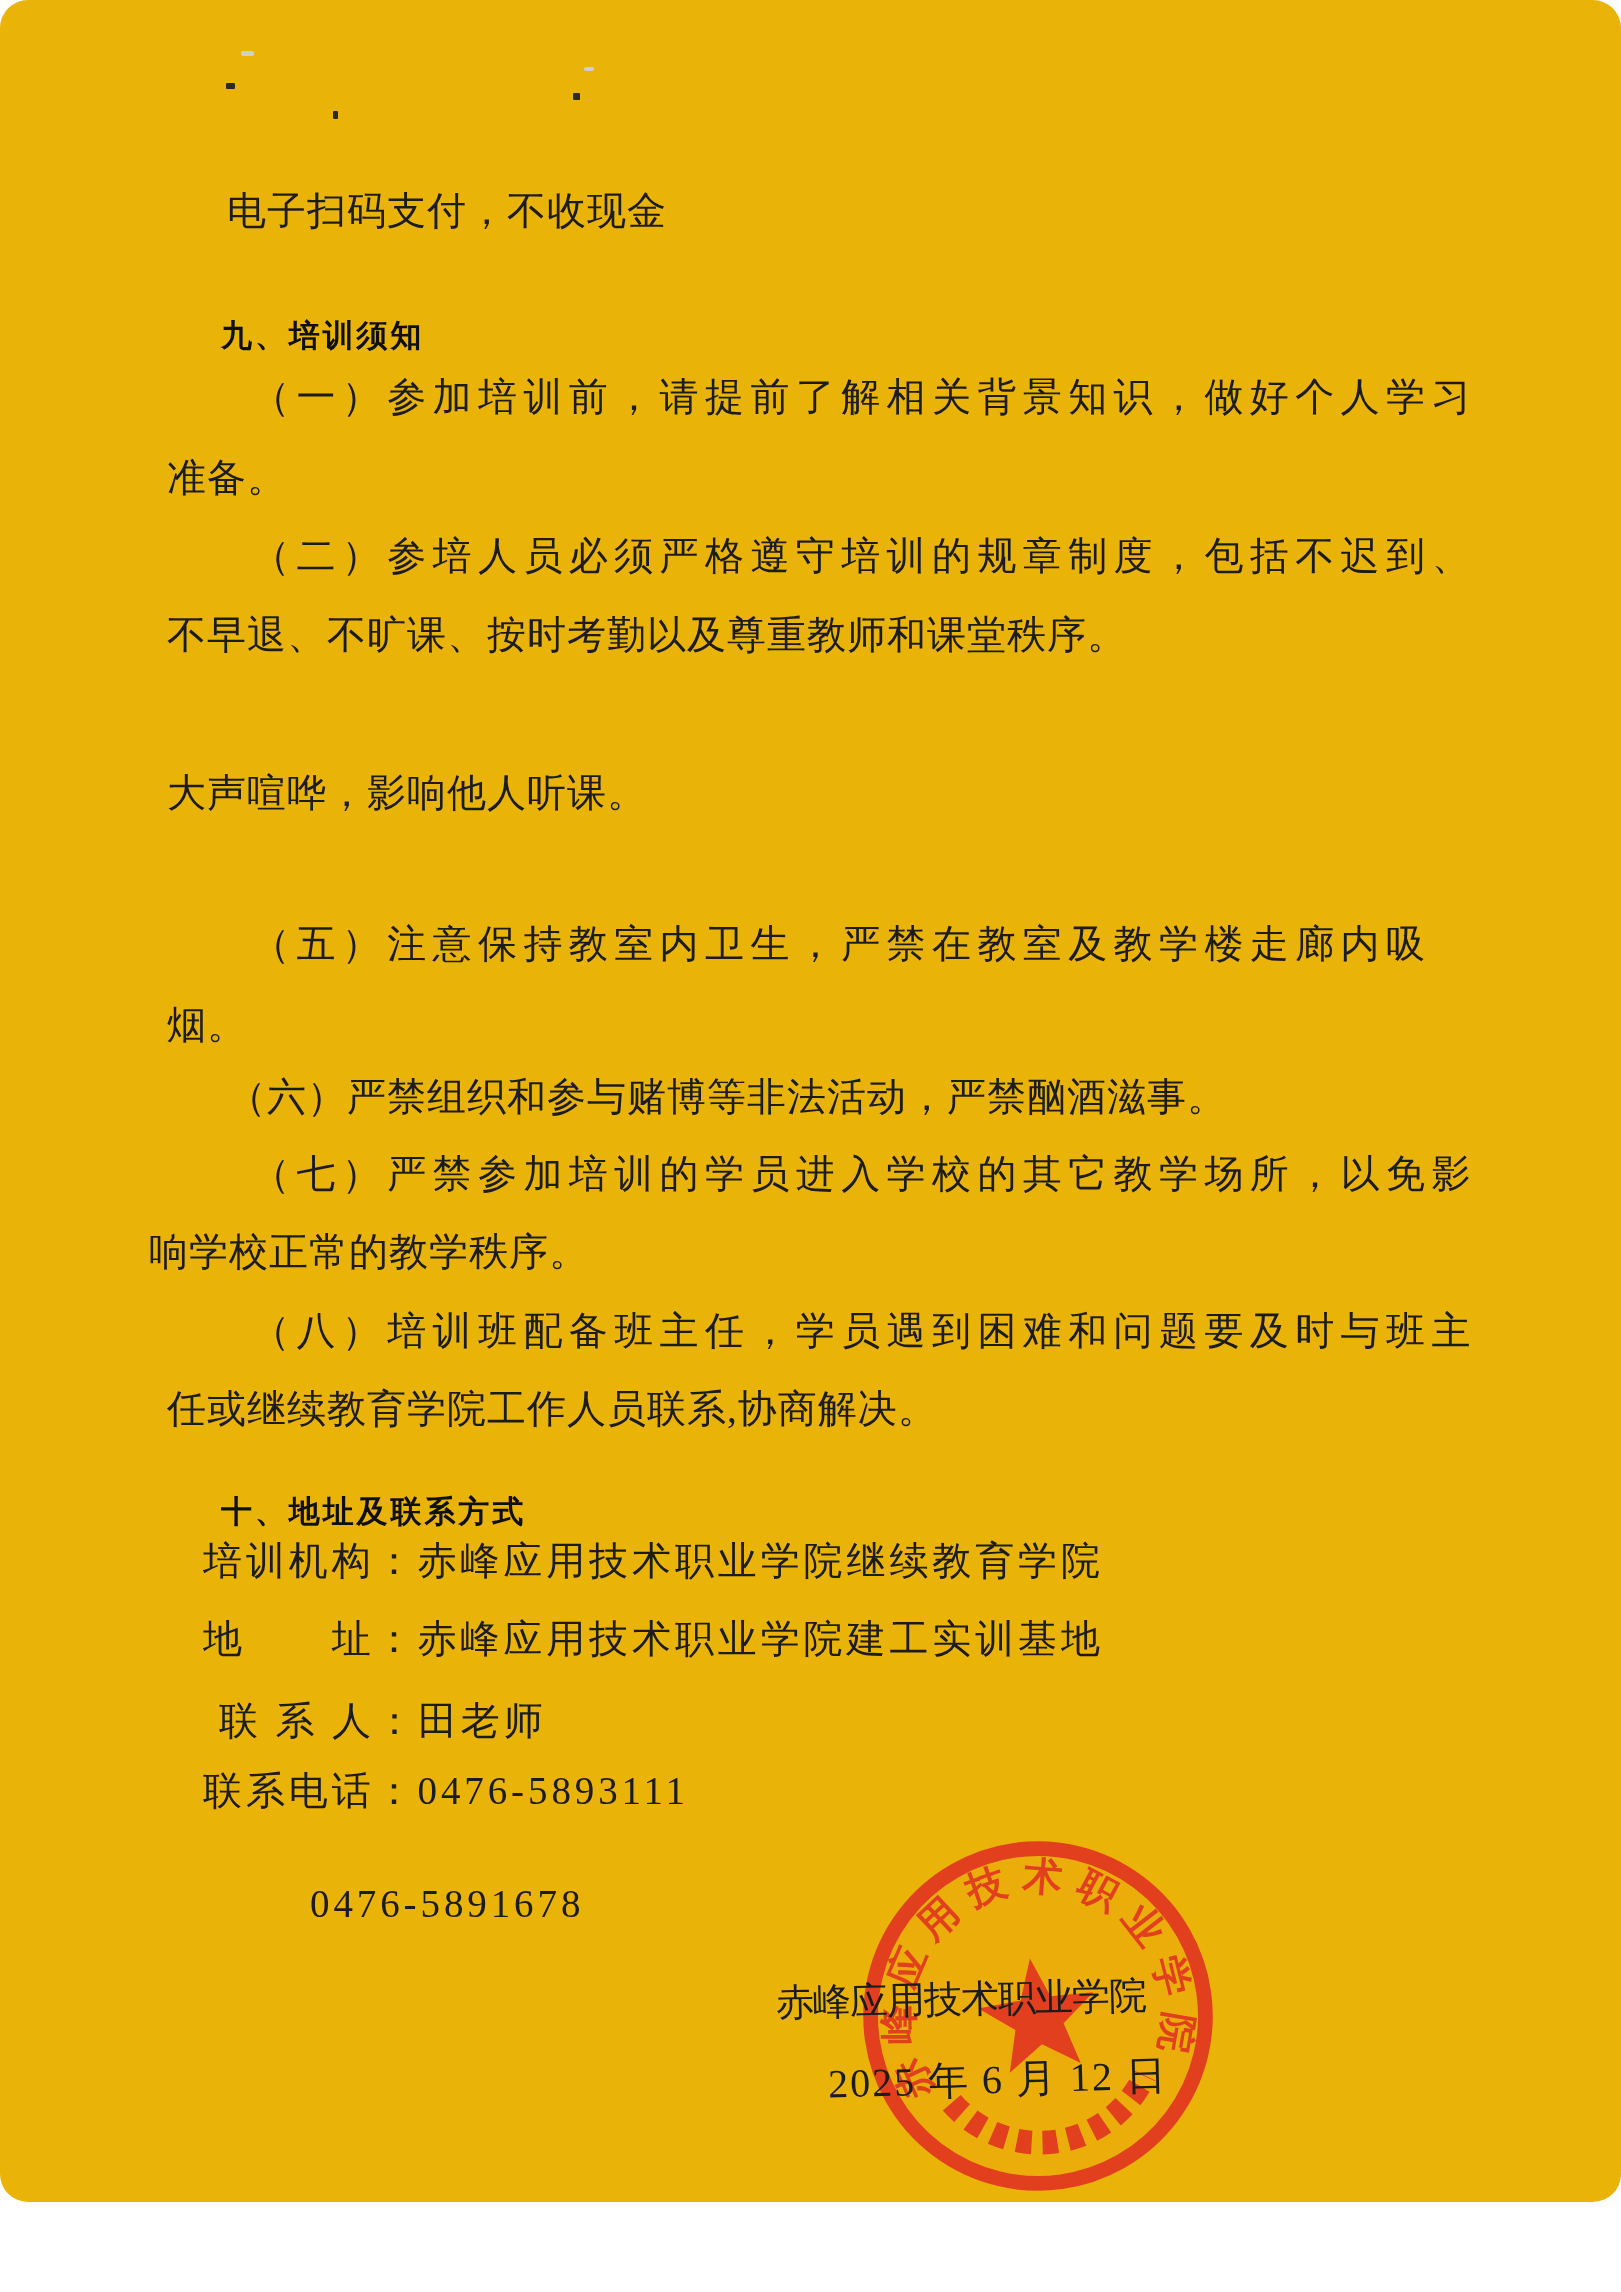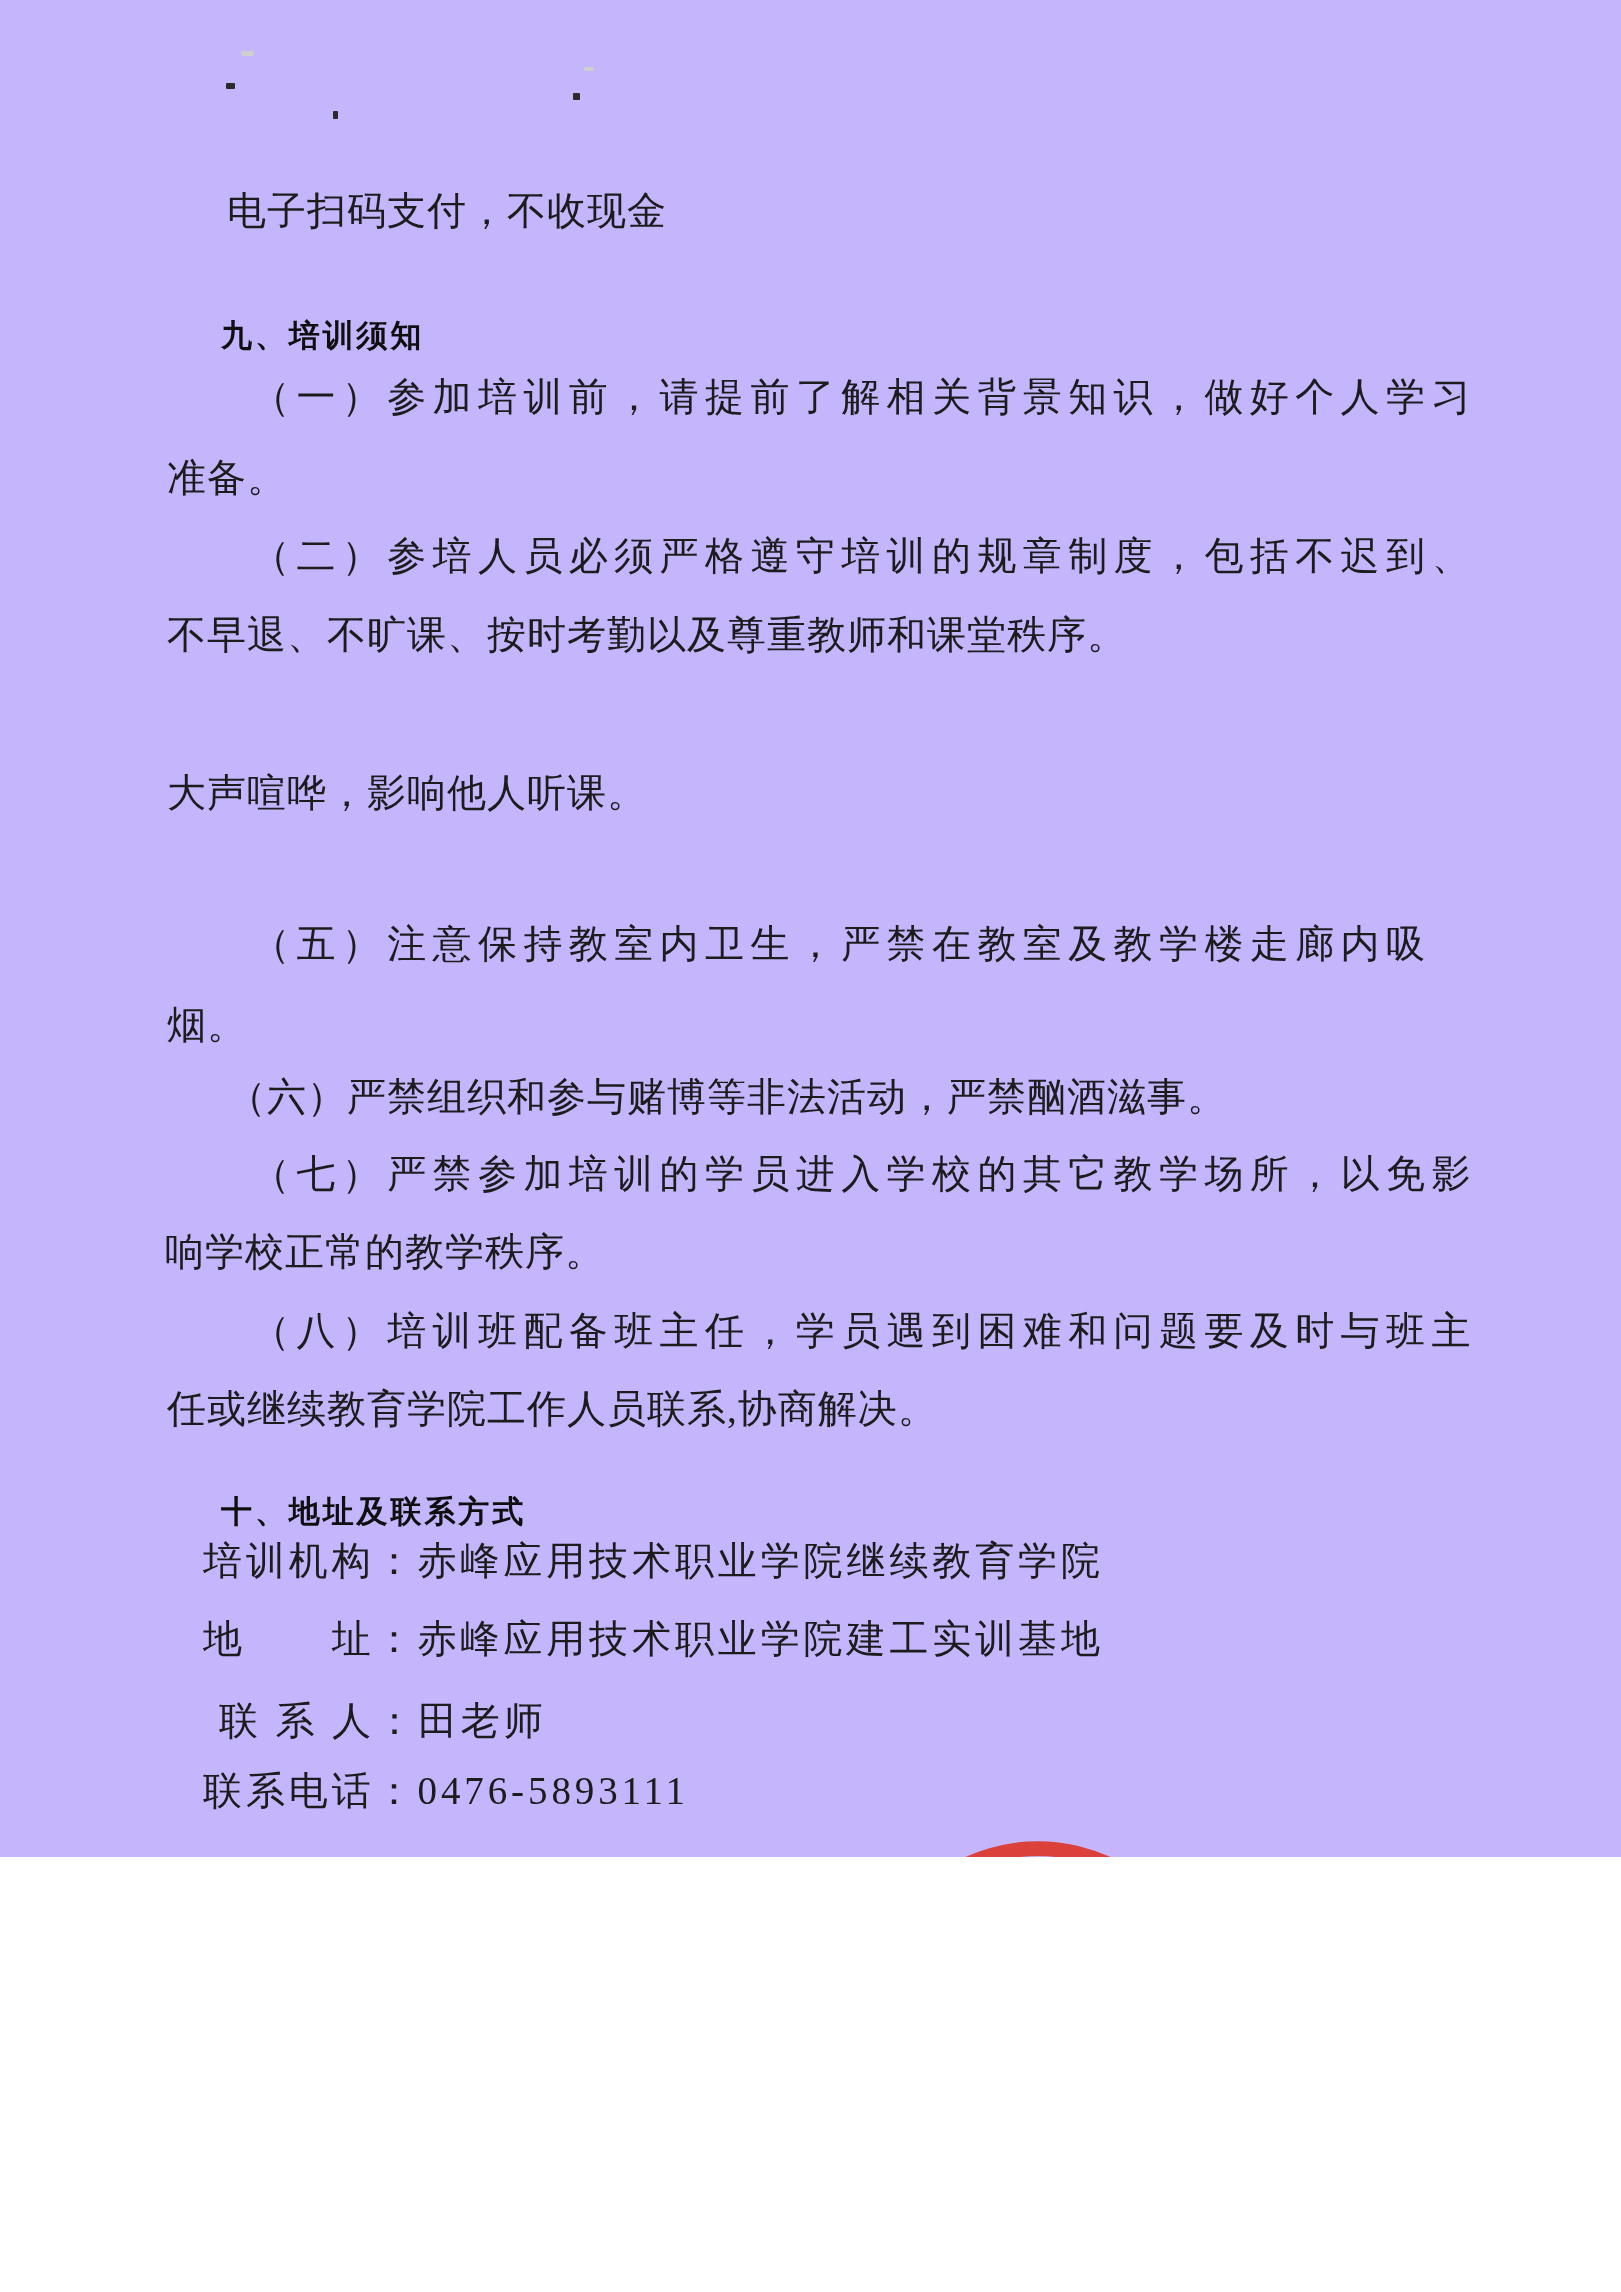--- a/index.html
+++ b/index.html
@@ -1,21 +1,22 @@
 <!DOCTYPE html>
 <html><head>
 <meta charset="utf-8">
 <style>
   html,body { margin:0; padding:0; background:#ffffff; }
   #page {
     position:relative;
-    width:1621px; height:1857px;
-    background:#c4b5fd;
+    width:1621px; height:2202px;
+    background:#eab308;
     overflow:hidden;
     font-family:"Liberation Serif","DejaVu Serif",serif;
+    border-radius:28px;
   }
   .line {
     position:absolute;
     font-family:"Liberation Serif","DejaVu Serif",serif;
     font-size:39px;
     color:#1c1c1c;
     letter-spacing:1px;
     white-space:nowrap;
     z-index:3;
   }
@@ -54,21 +55,21 @@
 
   <div class="line just" style="left:227px; top:370px;">（一）参加培训前，请提前了解相关背景知识，做好个人学习</div>
   <div class="line" style="left:167px; top:451px;">准备。</div>
   <div class="line just" style="left:227px; top:529px;">（二）参培人员必须严格遵守培训的规章制度，包括不迟到、</div>
   <div class="line" style="left:167px; top:608px;">不早退、不旷课、按时考勤以及尊重教师和课堂秩序。</div>
   <div class="line" style="left:167px; top:766px;">大声喧哗，影响他人听课。</div>
   <div class="line just" style="left:227px; top:917px;">（五）注意保持教室内卫生，严禁在教室及教学楼走廊内吸</div>
   <div class="line" style="left:167px; top:998px;">烟。</div>
   <div class="line" style="left:227px; top:1070px;">（六）严禁组织和参与赌博等非法活动，严禁酗酒滋事。</div>
   <div class="line just" style="left:227px; top:1147px;">（七）严禁参加培训的学员进入学校的其它教学场所，以免影</div>
-  <div class="line" style="left:165px; top:1225px;">响学校正常的教学秩序。</div>
+  <div class="line" style="left:149px; top:1225px;">响学校正常的教学秩序。</div>
   <div class="line just" style="left:227px; top:1304px;">（八）培训班配备班主任，学员遇到困难和问题要及时与班主</div>
   <div class="line" style="left:167px; top:1382px;">任或继续教育学院工作人员联系,协商解决。</div>
 
   <div class="heading" style="left:221px; top:1455px;">十、地址及联系方式</div>
 
   <div class="line contact" style="left:203px; top:1534px;">培训机构：赤峰应用技术职业学院继续教育学院</div>
   <div class="line contact" style="left:203px; top:1612px;">地　　址：赤峰应用技术职业学院建工实训基地</div>
   <div class="line contact" style="left:219px; top:1694px;">联 系 人：田老师</div>
   <div class="line contact" style="left:203px; top:1764px;">联系电话：0476-5893111</div>
   <div class="line contact" style="left:310px; top:1845px;margin-top:36px;">0476-5891678</div>

